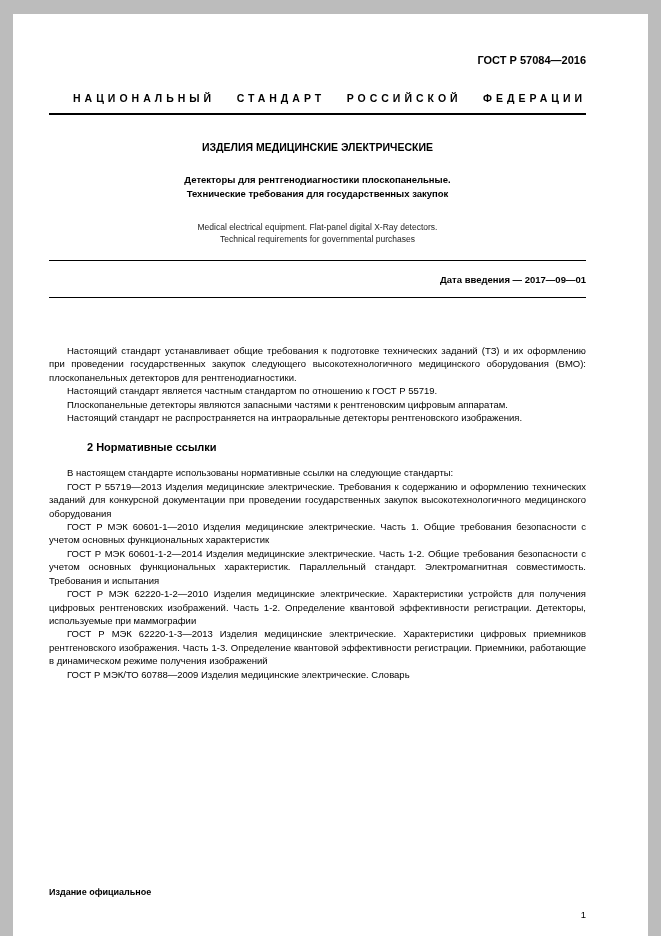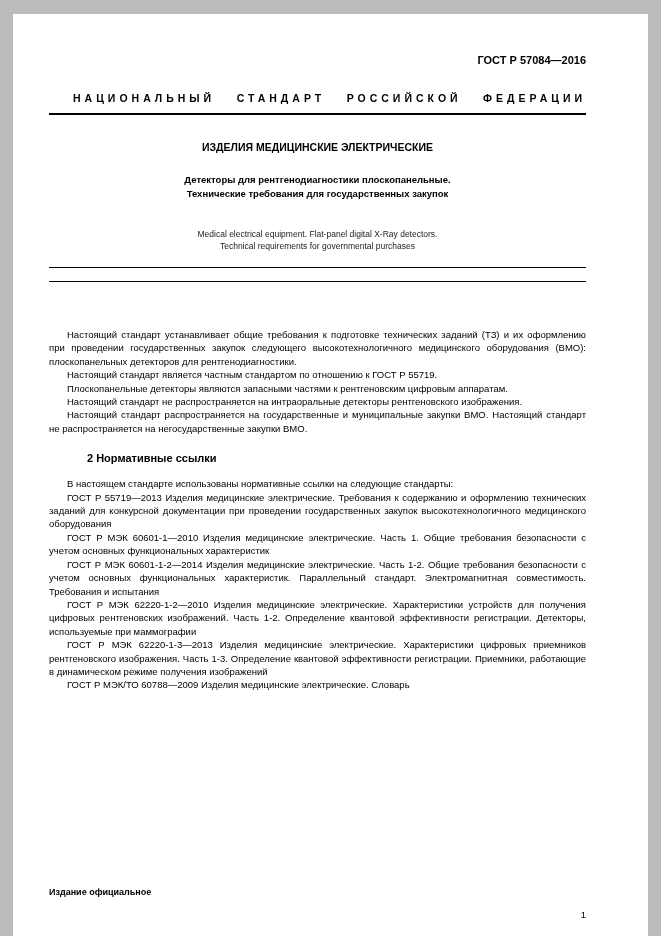--- a/index.html
+++ b/index.html
@@ -52,21 +52,21 @@
     text-align: center;
     font-weight: bold;
     font-size: 10.5px;
     margin-bottom: 20px;
   }
   .subtitle {
     text-align: center;
     font-weight: bold;
     font-size: 9.5px;
     line-height: 13.5px;
-    margin-bottom: 28px;
+    margin-bottom: 21px;
   }
   .title-en {
     text-align: center;
     font-size: 8.5px;
     line-height: 12px;
     color: #1c1c1c;
     margin-bottom: 15px;
   }
   .date-line {
     text-align: right;
@@ -128,29 +128,29 @@
     <div>Технические требования для государственных закупок</div>
   </div>
 
   <div class="title-en">
     <div>Medical electrical equipment. Flat-panel digital X-Ray detectors.</div>
     <div>Technical requirements for governmental purchases</div>
   </div>
 
   <hr class="rule-thin">
 
+  <div class="date-line">Дата введения — 2017—09—01</div>
 
   <hr class="rule-thin after-date">
 
 
   <p class="para">Настоящий стандарт устанавливает общие требования к подготовке технических заданий (ТЗ) и их оформлению при проведении государственных закупок следующего высокотехнологичного медицинского оборудования (ВМО): плоскопанельных детекторов для рентгенодиагностики.</p>
   <p class="para">Настоящий стандарт является частным стандартом по отношению к ГОСТ Р 55719.</p>
   <p class="para">Плоскопанельные детекторы являются запасными частями к рентгеновским цифровым аппаратам.</p>
   <p class="para">Настоящий стандарт не распространяется на интраоральные детекторы рентгеновского изображения.</p>
-  <p class="para">Настоящий стандарт распространяется на государственные и муниципальные закупки ВМО. Настоящий стандарт не распространяется на негосударственные закупки ВМО.</p>
 
   <div class="section-heading second">2 Нормативные ссылки</div>
 
   <p class="para">В настоящем стандарте использованы нормативные ссылки на следующие стандарты:</p>
   <p class="para">ГОСТ Р 55719—2013 Изделия медицинские электрические. Требования к содержанию и оформлению технических заданий для конкурсной документации при проведении государственных закупок высокотехнологичного медицинского оборудования</p>
   <p class="para">ГОСТ Р МЭК 60601-1—2010 Изделия медицинские электрические. Часть 1. Общие требования безопасности с учетом основных функциональных характеристик</p>
   <p class="para">ГОСТ Р МЭК 60601-1-2—2014 Изделия медицинские электрические. Часть 1-2. Общие требования безопасности с учетом основных функциональных характеристик. Параллельный стандарт. Электромагнитная совместимость. Требования и испытания</p>
   <p class="para">ГОСТ Р МЭК 62220-1-2—2010 Изделия медицинские электрические. Характеристики устройств для получения цифровых рентгеновских изображений. Часть 1-2. Определение квантовой эффективности регистрации. Детекторы, используемые при маммографии</p>
   <p class="para">ГОСТ Р МЭК 62220-1-3—2013 Изделия медицинские электрические. Характеристики цифровых приемников рентгеновского изображения. Часть 1-3. Определение квантовой эффективности регистрации. Приемники, работающие в динамическом режиме получения изображений</p>
   <p class="para">ГОСТ Р МЭК/ТО 60788—2009 Изделия медицинские электрические. Словарь</p>

